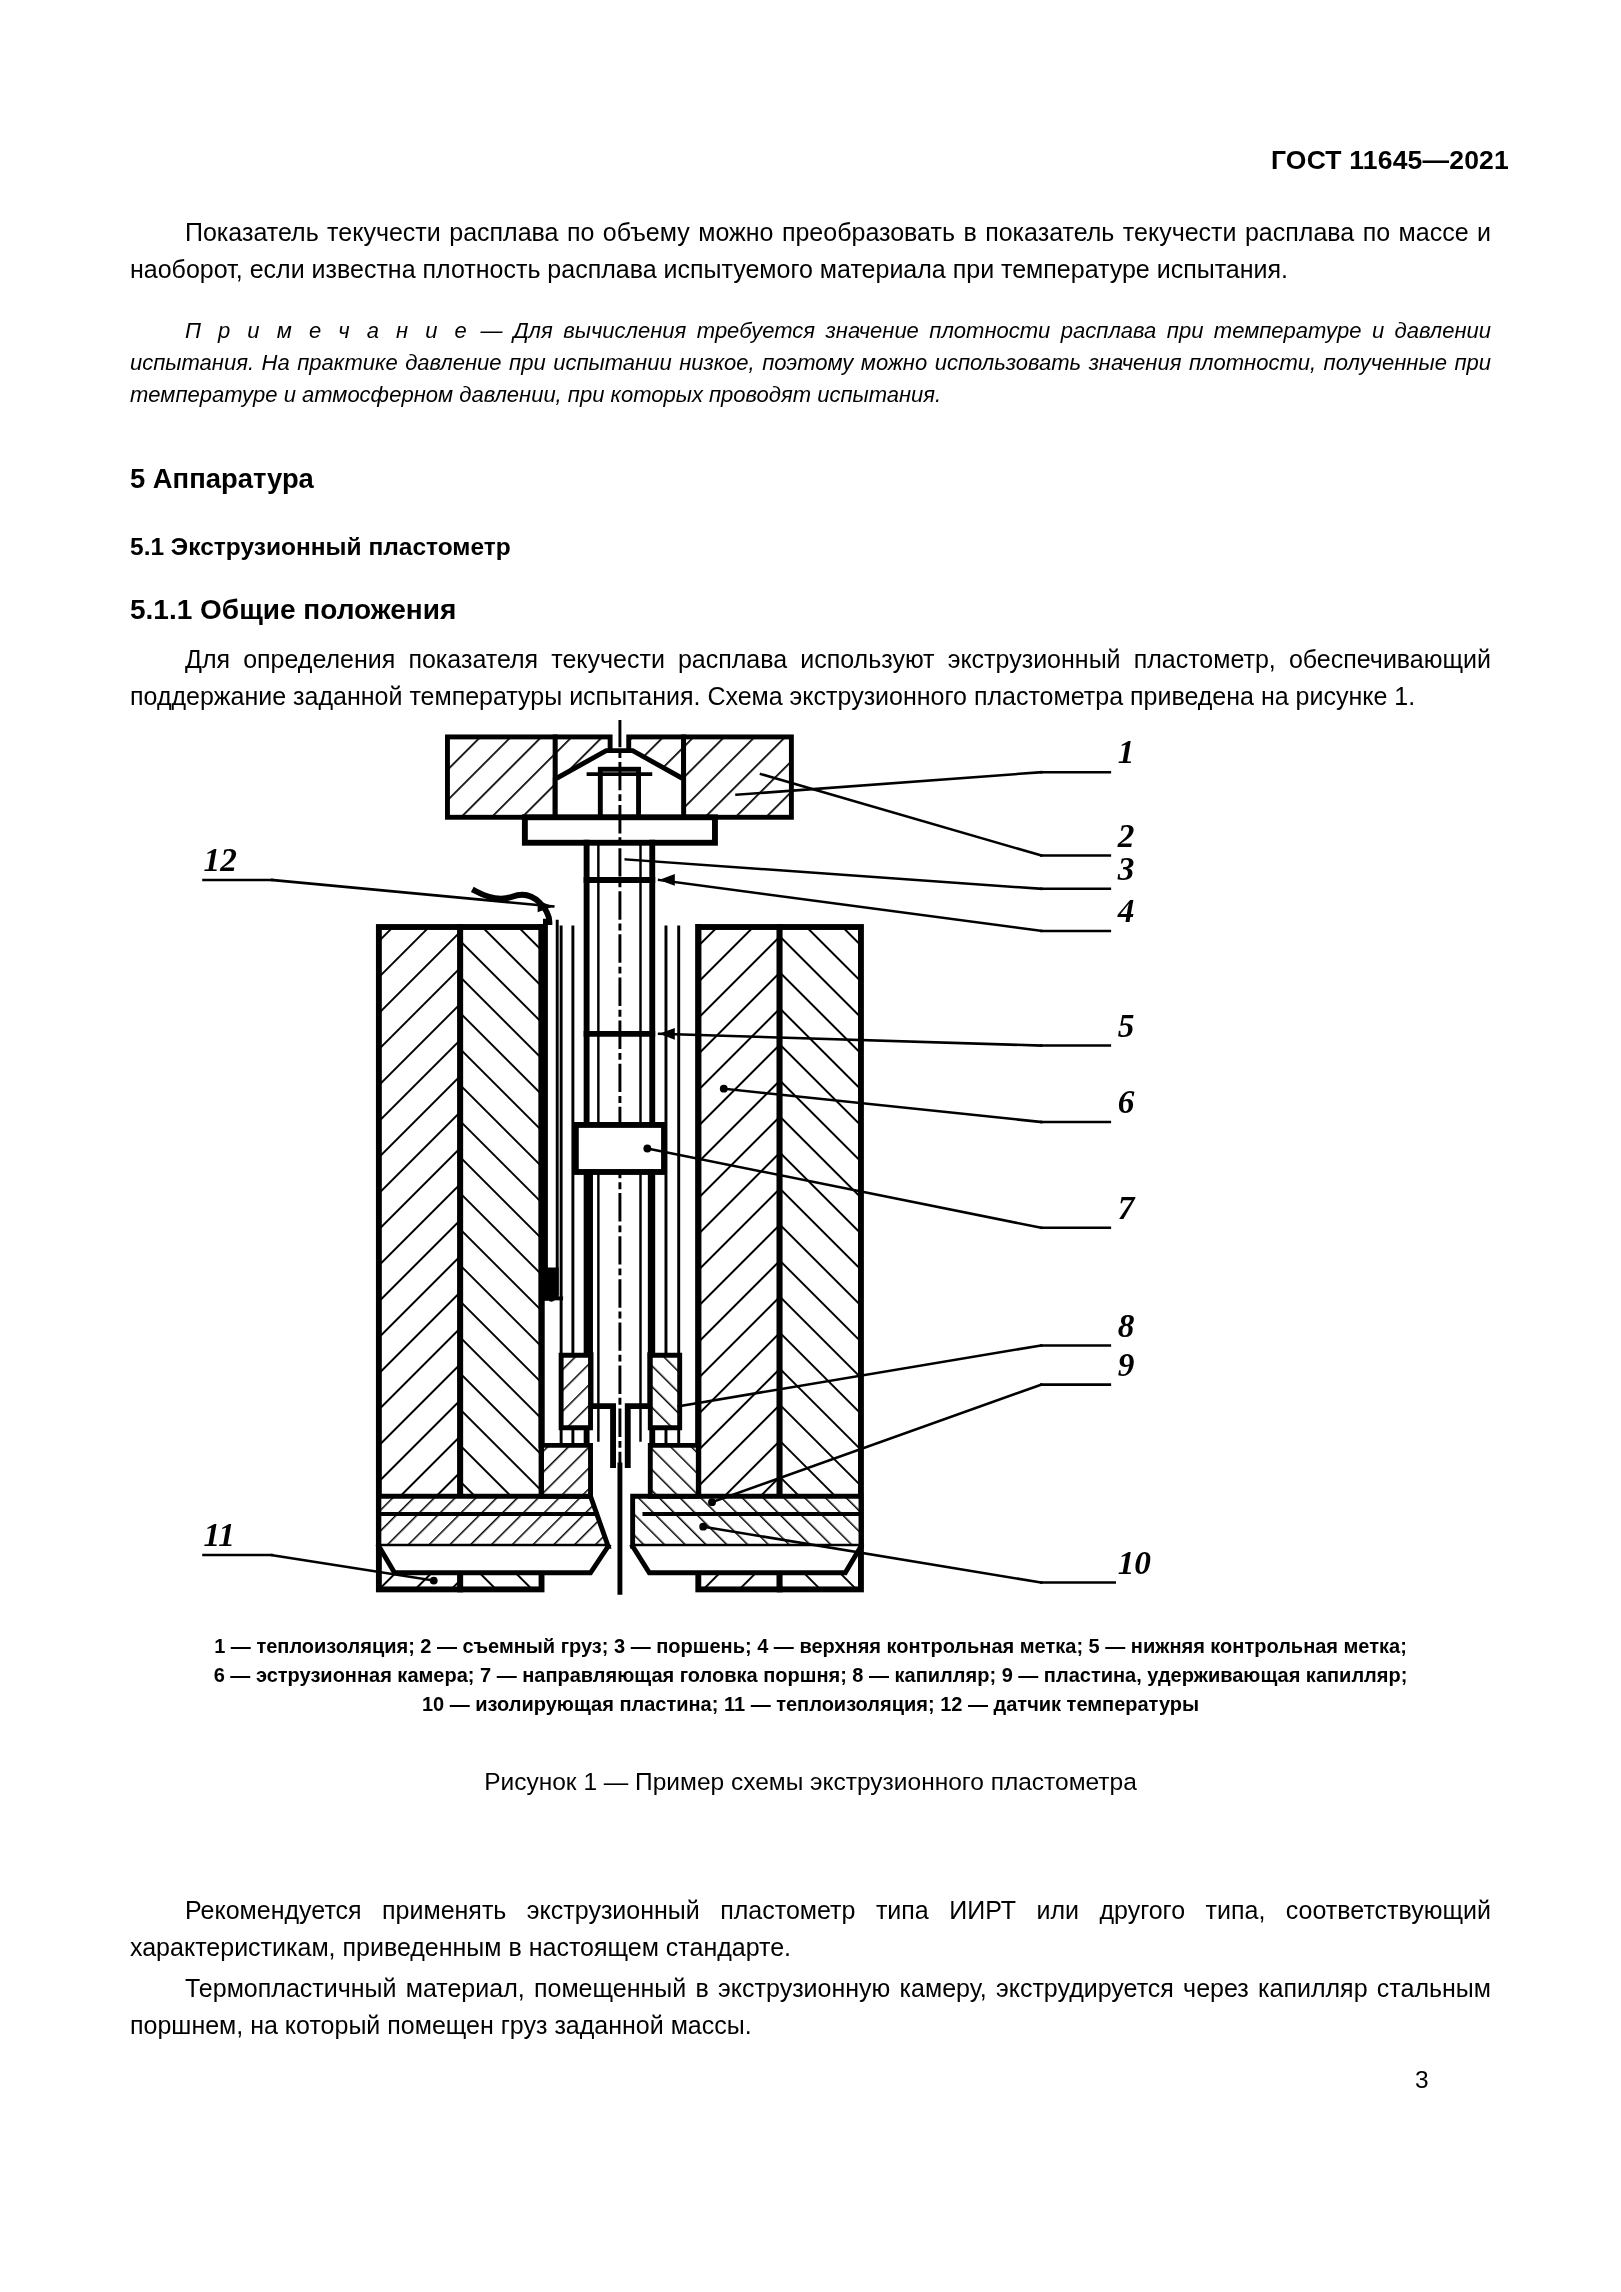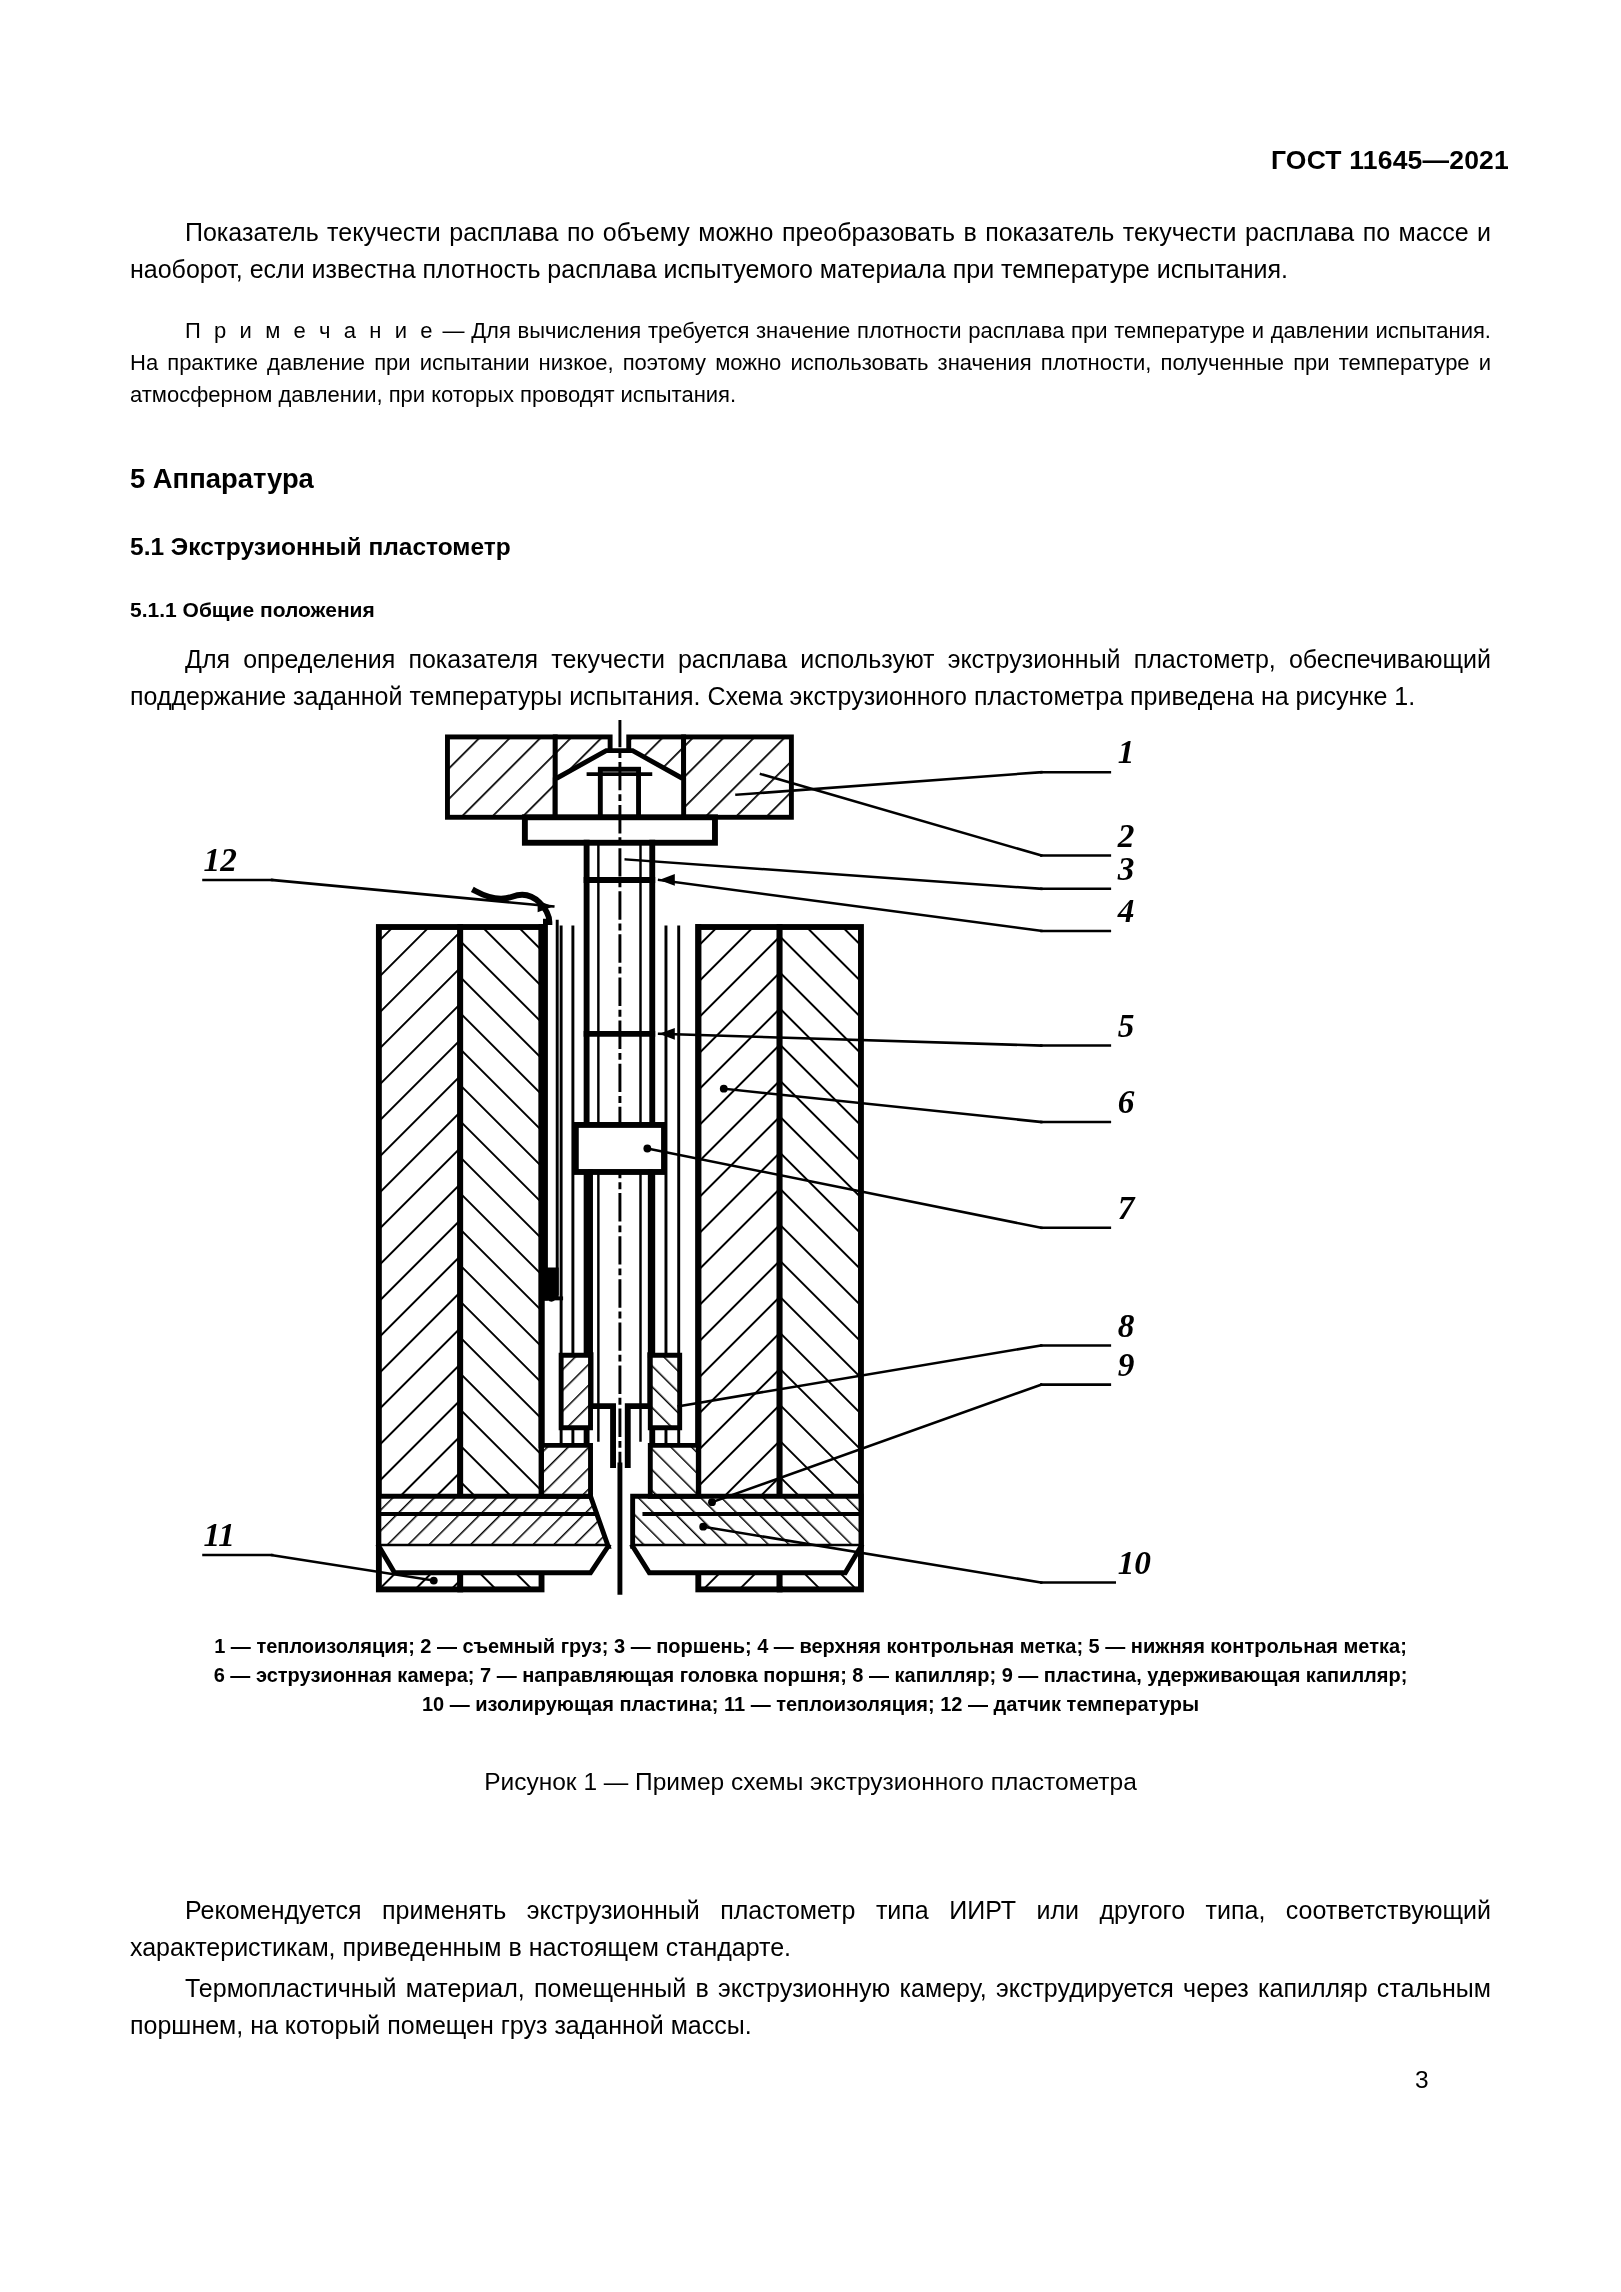--- a/index.html
+++ b/index.html
@@ -50,40 +50,41 @@
     text-indent: 55px;
     hyphens: none;
   }
 
   p.note {
     margin: 27.4px 0 0 0;
     font-size: 22px;
     line-height: 32px;
     text-align: justify;
     text-indent: 55px;
+    font-style: italic;
   }
   .note-label {
     letter-spacing: 3.3px;
   }
 
   h2.h-sec {
     margin: 51px 0 0 0;
     font-size: 27.4px;
     font-weight: bold;
     line-height: 33px;
   }
   h3.h-sub {
     margin: 36px 0 0 0;
     font-size: 24.5px;
     font-weight: bold;
     line-height: 31px;
   }
   h4.h-subsub {
     margin: 32px 0 0 0;
-    font-size: 21px;
+    font-size: 28px;
     font-weight: bold;
     line-height: 31px;
   }
   h4.h-subsub + p.para { margin-top: 16px; }
 
   
   .figure {
     position: absolute;
     left: 130px;
     top: 720px;

